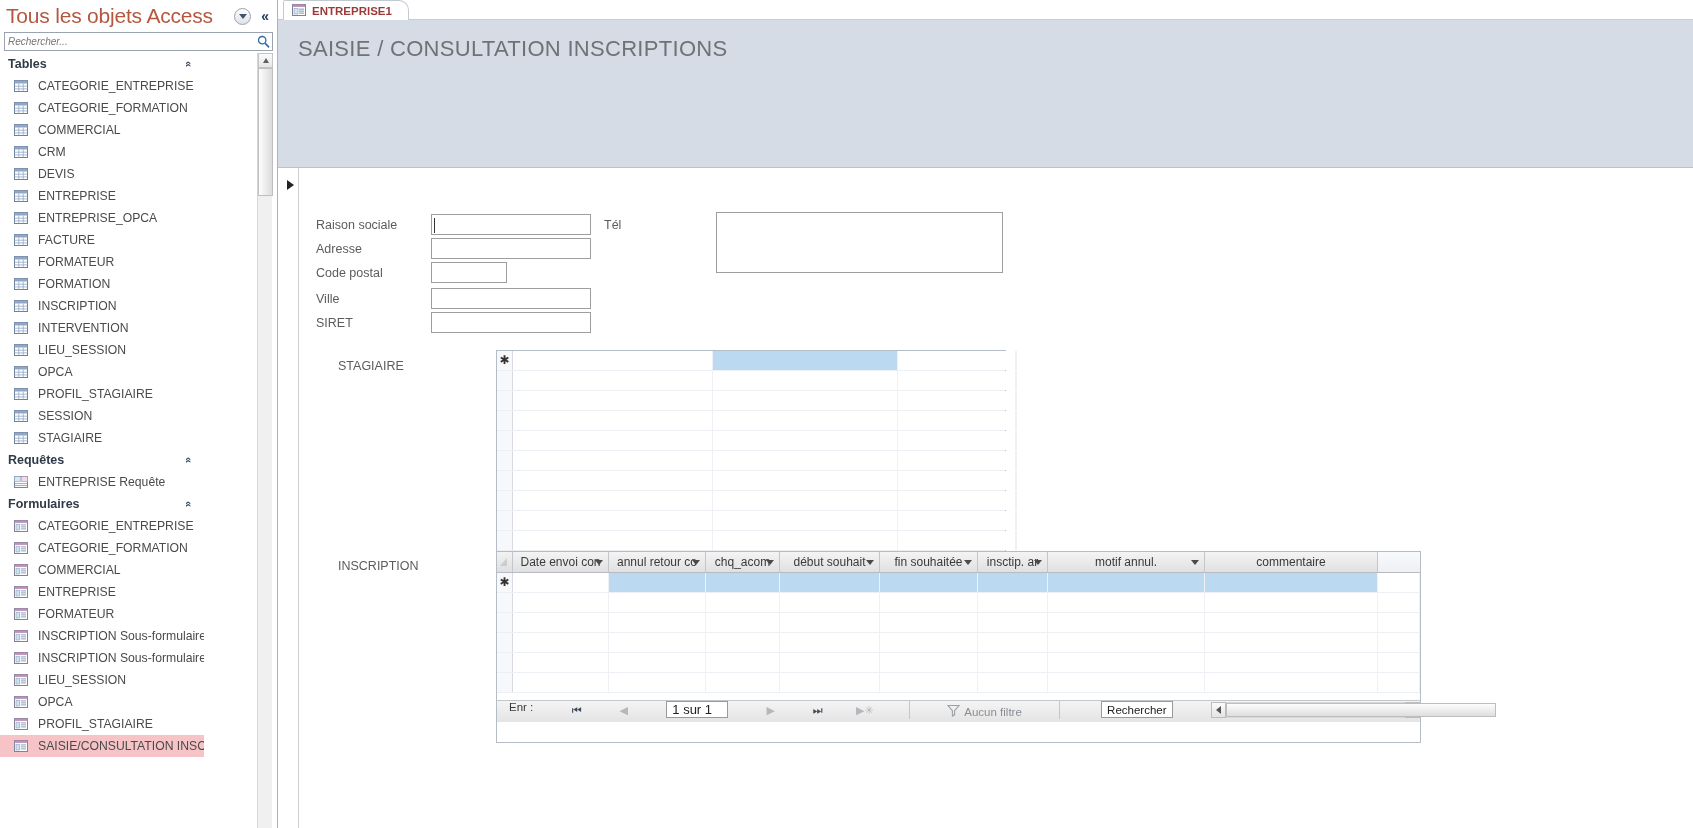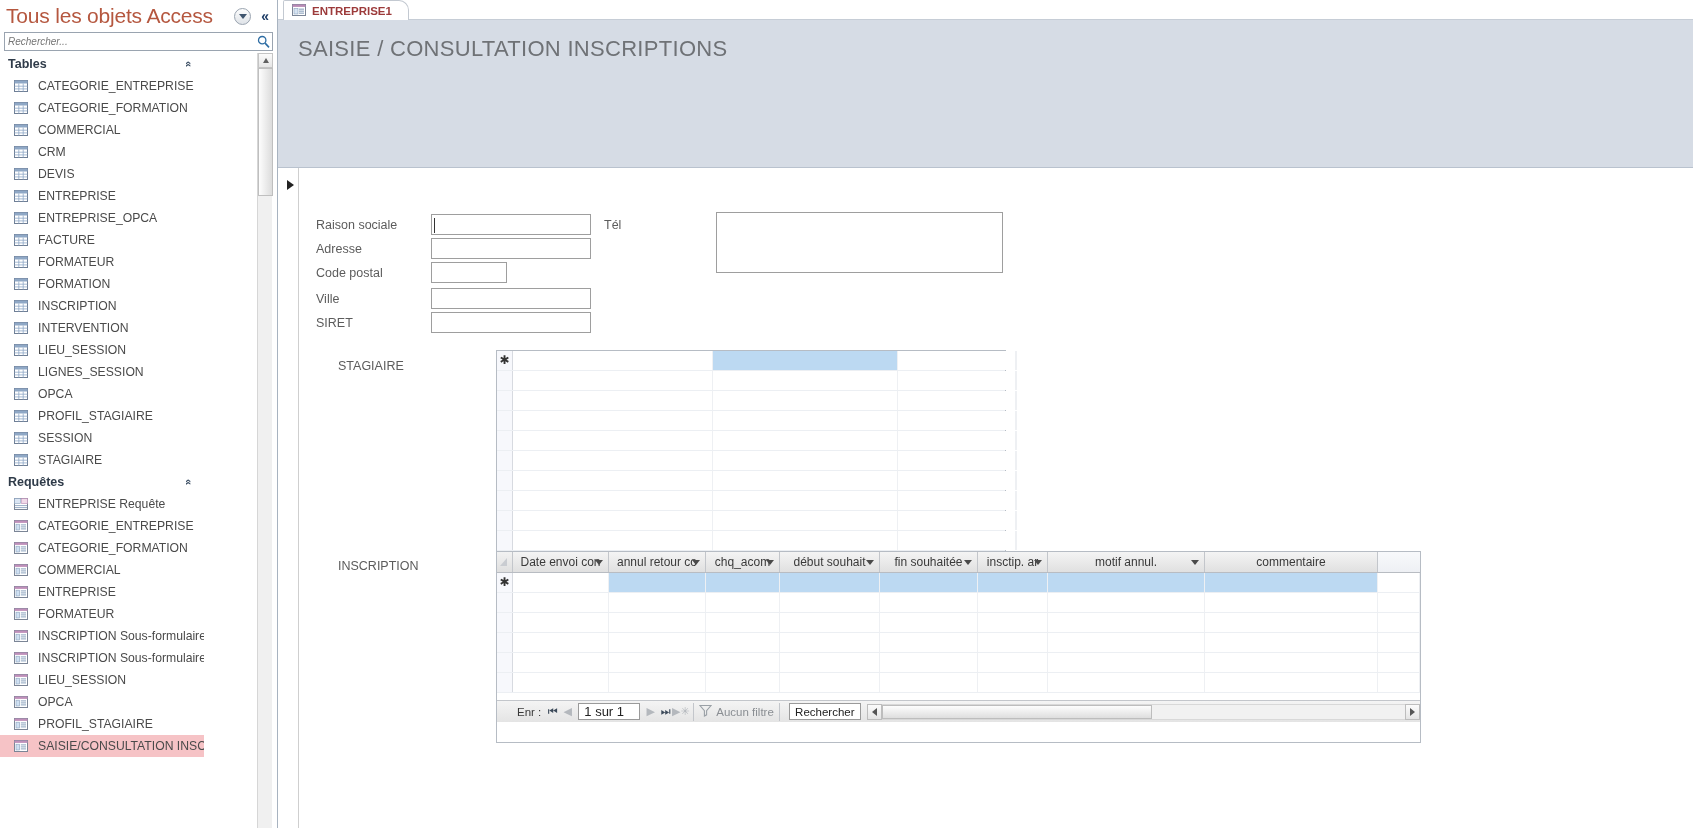--- a/index.html
+++ b/index.html
@@ -181,24 +181,24 @@
   .ds-row .rsel {
     width: 16px; flex: 0 0 16px; background: #f7f8fc;
     border-right: 1px solid #d7dae0; position: relative;
     font-size: 12px; color: #333; text-align: center; line-height: 19px;
   }
   .ds-cell { border-right: 1px solid #eef0f3; height: 100%; }
   .ds-cell.newsel { background: #bcd9f2; }
   .ds-cell.white { background: #ffffff; }
 
   .ds-nav {
-    display: flex; align-items: center; height: 22px;
+    display: flex; height: 22px;
     background: linear-gradient(#f4f4f4,#e4e4e4);
-    border-top: 1px solid #c3c6cb; padding-left: 20px;
-    font-size: 11.5px; color: #3a3a3a; white-space: nowrap;
+    border-top: 1px solid #c3c6cb; padding-left: 12px;
+    font-size: 11.5px; color: #3a3a3a; white-space: nowrap; gap: 32px;
   }
   .ds-nav .nlbl { margin-right: 4px; }
   .ds-nav .nbtn {
     width: 15px; height: 18px; display: flex; align-items: center;
     justify-content: center; color: #3c4a5a; font-size: 11px;
   }
   .ds-nav .nbtn.dis { color: #b4b8bd; }
   .ds-nav .nbox {
     width: 62px; height: 17px; border: 1px solid #9a9a9a; background: #fff;
     font-size: 13px; color: #222; display: flex; align-items: center;
@@ -433,33 +433,20 @@
           <span>
             <svg class="ic" viewBox="0 0 14 12">
               <rect x="0.5" y="0.5" width="13" height="11" fill="#fff" stroke="#6f7f96"></rect>
               <rect x="0.5" y="0.5" width="13" height="3" fill="#8fa8c6"></rect>
               <line x1="4.8" y1="3.5" x2="4.8" y2="11.5" stroke="#8fa8c6" stroke-width="0.8"></line>
               <line x1="9.2" y1="3.5" x2="9.2" y2="11.5" stroke="#8fa8c6" stroke-width="0.8"></line>
               <line x1="0.5" y1="6.2" x2="13.5" y2="6.2" stroke="#8fa8c6" stroke-width="0.8"></line>
               <line x1="0.5" y1="8.9" x2="13.5" y2="8.9" stroke="#8fa8c6" stroke-width="0.8"></line>
             </svg>
           </span>
-          <span class="lbl">LIGNES_SESSION</span>
-        </div>
-        <div class="nav-item">
-          <span>
-            <svg class="ic" viewBox="0 0 14 12">
-              <rect x="0.5" y="0.5" width="13" height="11" fill="#fff" stroke="#6f7f96"></rect>
-              <rect x="0.5" y="0.5" width="13" height="3" fill="#8fa8c6"></rect>
-              <line x1="4.8" y1="3.5" x2="4.8" y2="11.5" stroke="#8fa8c6" stroke-width="0.8"></line>
-              <line x1="9.2" y1="3.5" x2="9.2" y2="11.5" stroke="#8fa8c6" stroke-width="0.8"></line>
-              <line x1="0.5" y1="6.2" x2="13.5" y2="6.2" stroke="#8fa8c6" stroke-width="0.8"></line>
-              <line x1="0.5" y1="8.9" x2="13.5" y2="8.9" stroke="#8fa8c6" stroke-width="0.8"></line>
-            </svg>
-          </span>
           <span class="lbl">OPCA</span>
         </div>
         <div class="nav-item">
           <span>
             <svg class="ic" viewBox="0 0 14 12">
               <rect x="0.5" y="0.5" width="13" height="11" fill="#fff" stroke="#6f7f96"></rect>
               <rect x="0.5" y="0.5" width="13" height="3" fill="#8fa8c6"></rect>
               <line x1="4.8" y1="3.5" x2="4.8" y2="11.5" stroke="#8fa8c6" stroke-width="0.8"></line>
               <line x1="9.2" y1="3.5" x2="9.2" y2="11.5" stroke="#8fa8c6" stroke-width="0.8"></line>
               <line x1="0.5" y1="6.2" x2="13.5" y2="6.2" stroke="#8fa8c6" stroke-width="0.8"></line>
@@ -502,20 +489,24 @@
           <span>
             <svg class="ic" viewBox="0 0 14 12">
               <rect x="0.5" y="0.5" width="13" height="11" fill="#fff" stroke="#7b8596"></rect>
               <rect x="0.5" y="0.5" width="6" height="5" fill="#dbe6f4" stroke="#8ba2bd" stroke-width="0.6"></rect>
               <rect x="7.6" y="0.5" width="6" height="5" fill="#f0d9e8" stroke="#b98ab5" stroke-width="0.6"></rect>
               <line x1="1" y1="7.6" x2="13" y2="7.6" stroke="#8ba2bd" stroke-width="0.9"></line>
               <line x1="1" y1="9.6" x2="13" y2="9.6" stroke="#8ba2bd" stroke-width="0.9"></line>
             </svg>
           </span>
           <span class="lbl">ENTREPRISE Requête</span>
+        </div>
+        <div class="group-hdr">
+          <span>Formulaires</span>
+          <span class="chev" style="transform: rotate(90deg); display: inline-block;">«</span>
         </div>
         <div class="nav-item">
           <span>
             <svg class="ic" viewBox="0 0 14 12">
               <rect x="0.5" y="0.5" width="13" height="11" fill="#fff" stroke="#7b8596"></rect>
               <rect x="0.5" y="0.5" width="13" height="2.4" fill="#bf8fba"></rect>
               <rect x="2" y="4.2" width="3.6" height="5.8" fill="#cfe0f2" stroke="#8ba2bd" stroke-width="0.6"></rect>
               <rect x="6.8" y="4.4" width="5.2" height="1" fill="#8ba2bd"></rect>
               <rect x="6.8" y="6.4" width="5.2" height="1" fill="#8ba2bd"></rect>
               <rect x="6.8" y="8.4" width="5.2" height="1" fill="#8ba2bd"></rect>

